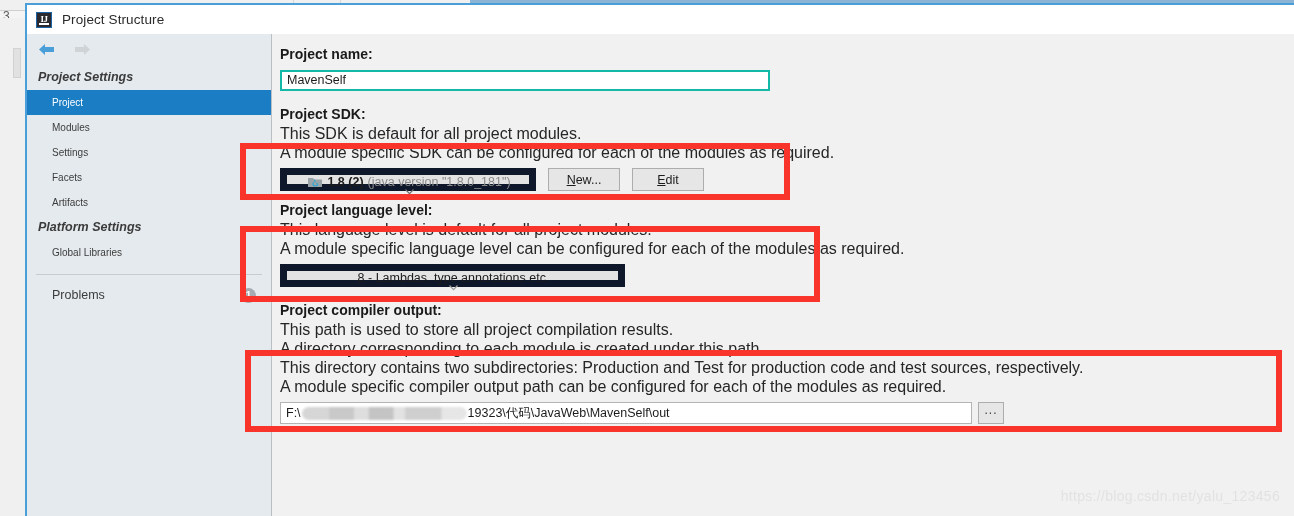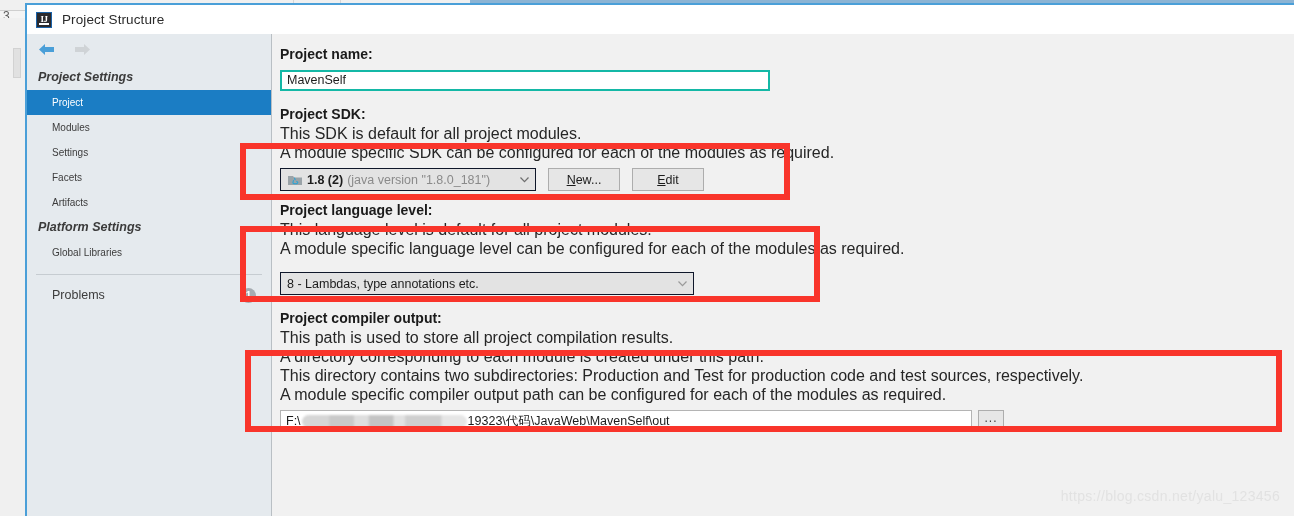--- a/index.html
+++ b/index.html
@@ -248,30 +248,31 @@
 
   
   .row-inline {
     display: flex;
     align-items: center;
     gap: 12px;
   }
   .combo {
     height: 23px;
     background: #e3e3e3;
-    border: 1px solid #0f172a;
+    border: 7px solid #0f172a;
     box-sizing: border-box;
     display: flex;
     align-items: center;
     padding: 0 4px 0 6px;
     font-size: 12.5px;
     color: #1c1c1c;
+    flex-direction: column;
   }
   .combo.sdk { width: 256px; }
-  .combo.lang { width: 414px; margin-top: 8px; }
+  .combo.lang { width: 345px; }
   .combo .txt { flex: 1 1 auto; display: flex; align-items: center; gap: 4px; white-space: nowrap; }
   .combo .chev {
     flex: 0 0 auto;
     width: 14px;
     display: flex;
     justify-content: center;
     align-items: center;
     color: #6e6e6e;
   }
   .sdk-icon {

